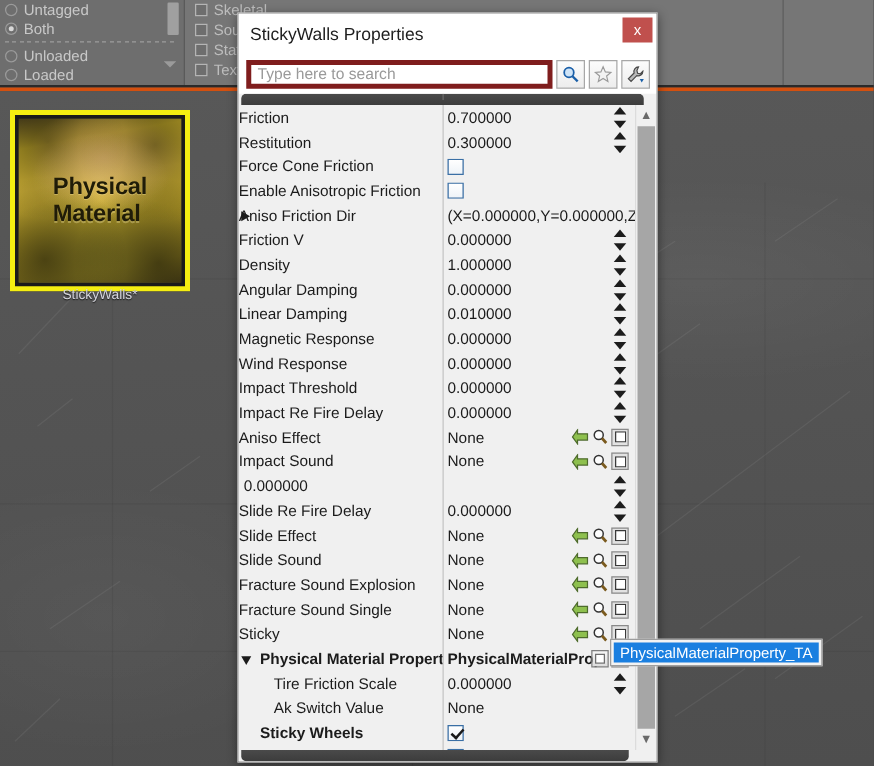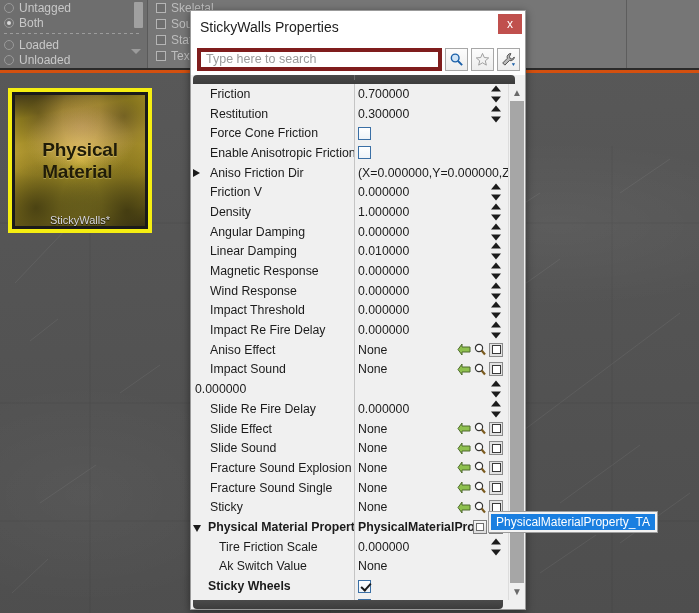--- a/index.html
+++ b/index.html
@@ -114,21 +114,21 @@
       radial-gradient(circle at 16% 86%, rgba(0,0,0,0.50), rgba(0,0,0,0) 42%),
       radial-gradient(circle at 86% 88%, rgba(0,0,0,0.50), rgba(0,0,0,0) 42%);
   }
   #asset-thumb-label {
     position: relative; z-index: 2;
     color: #201c08; font-size: 19px; font-weight: bold; line-height: 1.12;
     text-align: left; letter-spacing: -0.2px;
     text-shadow: 0 1px 0 rgba(255,240,170,0.32);
   }
   #asset-name {
-    position: absolute; left: 8px; top: 214px; width: 144px;
+    position: absolute; left: 8px; top: 230px; width: 144px;
     text-align: center; color: #d6d6dd; font-size: 11px;
     text-shadow: 0 1px 1px rgba(0,0,0,0.8);
   }
 
   
   #dialog {
     position: absolute; left: 190px; top: 10px; width: 336px; height: 600px;
     background: #ffffff;
     border: 1px solid #9b9b9b;
     box-shadow: 0 2px 8px rgba(0,0,0,0.45);
@@ -189,21 +189,21 @@
   }
   #column-line {
     position: absolute; left: 163px; top: 0; bottom: 0; width: 1px;
     background: #c4c4c4;
   }
   .prow {
     height: 19.7px; display: flex; align-items: center;
     position: relative; font-size: 12.3px; color: #1b1b1b;
   }
   .pname {
-    width: 163px; flex: 0 0 auto; padding-left: 19px;
+    width: 163px; flex: 0 0 auto; padding-left: 0;
     white-space: nowrap; overflow: hidden;
   }
   .prow.indent .pname { padding-left: 28px; }
   .prow.bold .pname { font-weight: bold; padding-left: 17px; }
   .pval {
     flex: 1 1 auto; padding-left: 4px; white-space: nowrap;
     overflow: hidden; display: flex; align-items: center;
   }
   .pval.bold-val { font-weight: bold; }
   .expander {
@@ -343,25 +343,25 @@
     <span class="radio-mark"></span>
     <span class="radio-label">Untagged</span>
   </div>
   <div class="radio-row">
     <span class="radio-mark on"></span>
     <span class="radio-label">Both</span>
   </div>
   <div id="filter-divider"></div>
   <div class="radio-row">
     <span class="radio-mark"></span>
-    <span class="radio-label">Loaded</span>
+    <span class="radio-label">Unloaded</span>
   </div>
   <div class="radio-row">
     <span class="radio-mark"></span>
-    <span class="radio-label">Unloaded</span>
+    <span class="radio-label">Loaded</span>
   </div>
   <div class="radio-row">
 
     <span class="radio-label">Both</span>
   </div>
   <div id="filter-scroll-thumb"></div>
   <div id="filter-caret"></div>
 </div>
 
 <div id="filter-panel-2">

